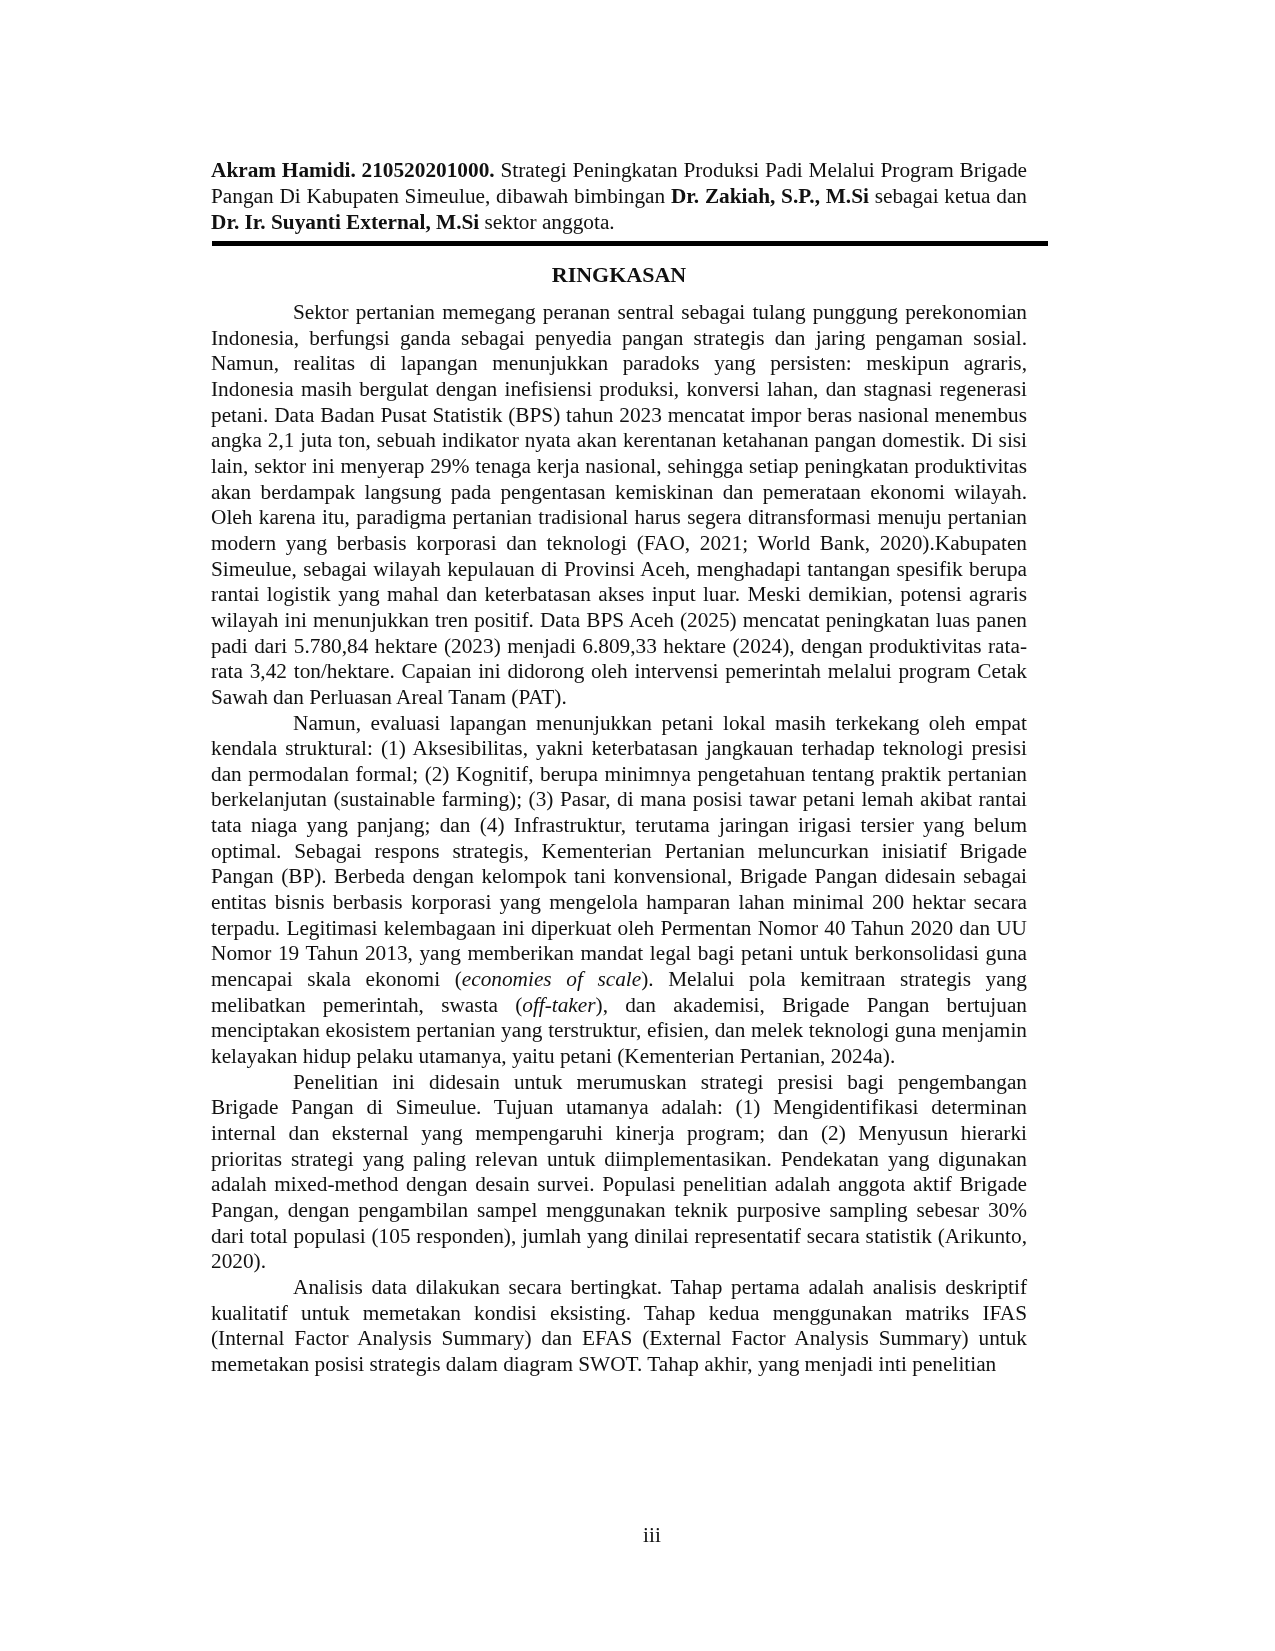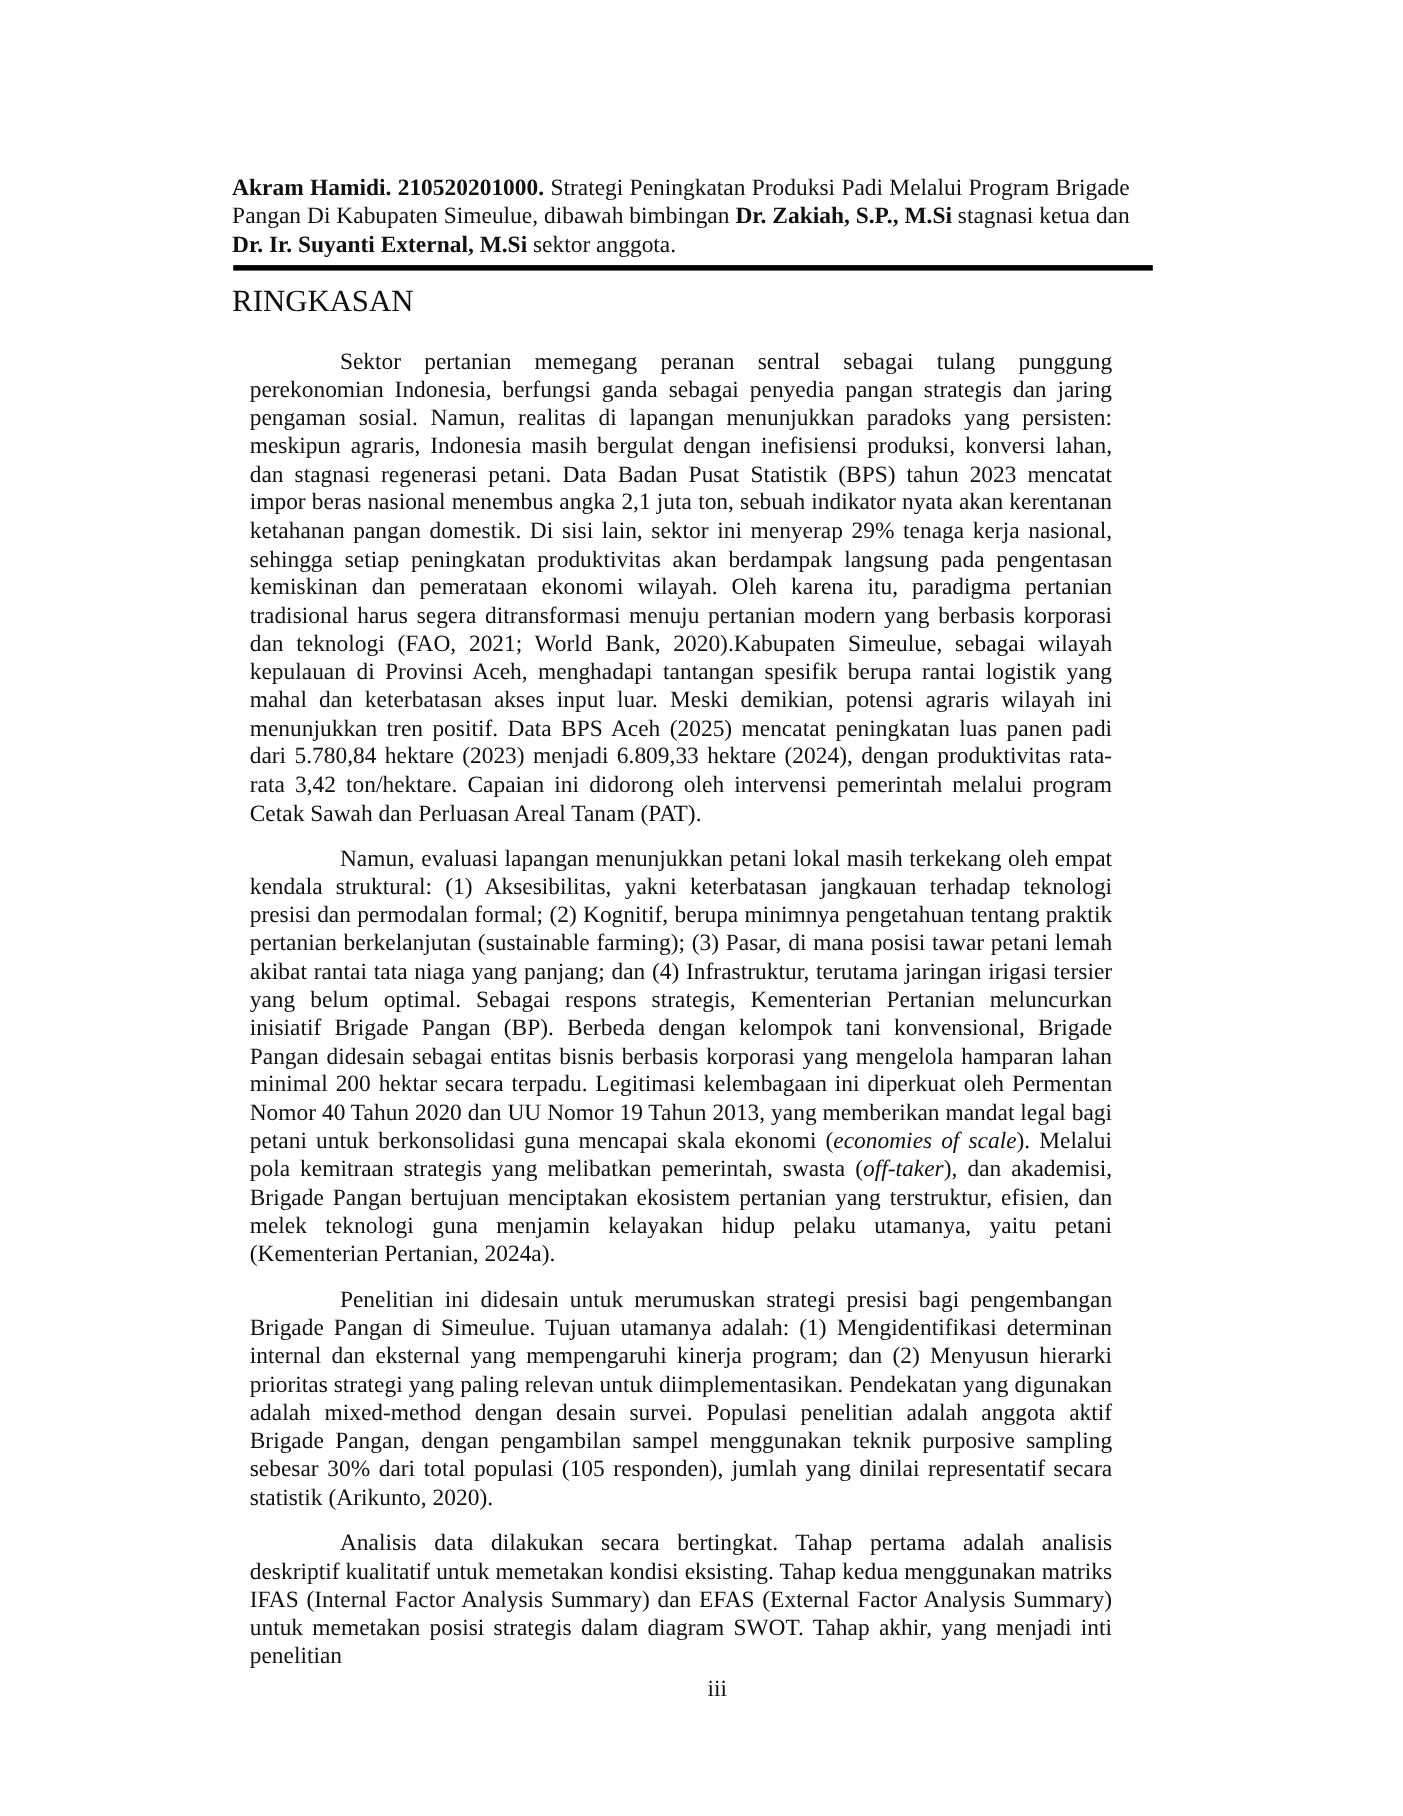--- a/index.html
+++ b/index.html
@@ -40,55 +40,55 @@
       top: 241px;
       width: 836px;
       height: 5px;
       background: #000000;
     }
     .heading {
       position: absolute;
       left: 211px;
       width: 816px;
       top: 262px;
-      text-align: left;
-      font-weight: normal;
-      font-size: 28px;
+      text-align: center;
+      font-weight: bold;
+      font-size: 22px;
       line-height: 26px;
       letter-spacing: 0;
     }
     .body {
       top: 300px;
       font-size: 21.3px;
       line-height: 25.65px;
       text-align: justify;
     }
     .body p {
-      margin: 16px;
+      margin: 0;
       text-indent: 82px;
     }
     .body i { }
     .page-number {
       position: absolute;
       left: 0;
       width: 1240px;
       top: 1522px;
       text-align: center;
       font-size: 21.3px;
       line-height: 26px;
       padding-left: 32px;
     }
   </style>
 </head>
 <body>
 
 <div class="page">
 
   <div class="col citation">
-    <b>Akram Hamidi. 210520201000.</b><span> Strategi Peningkatan Produksi Padi Melalui Program Brigade Pangan Di Kabupaten Simeulue, dibawah bimbingan </span><b>Dr. Zakiah, S.P., M.Si</b><span> stagnasi ketua dan </span><b>Dr. Ir. Suyanti External, M.Si</b><span> sektor anggota.</span>
+    <b>Akram Hamidi. 210520201000.</b><span> Strategi Peningkatan Produksi Padi Melalui Program Brigade Pangan Di Kabupaten Simeulue, dibawah bimbingan </span><b>Dr. Zakiah, S.P., M.Si</b><span> sebagai ketua dan </span><b>Dr. Ir. Suyanti External, M.Si</b><span> sektor anggota.</span>
   </div>
 
   <div class="rule"></div>
 
   <div class="heading">RINGKASAN</div>
 
   <div class="col body">
     <p>Sektor pertanian memegang peranan sentral sebagai tulang punggung perekonomian Indonesia, berfungsi ganda sebagai penyedia pangan strategis dan jaring pengaman sosial. Namun, realitas di lapangan menunjukkan paradoks yang persisten: meskipun agraris, Indonesia masih bergulat dengan inefisiensi produksi, konversi lahan, dan stagnasi regenerasi petani. Data Badan Pusat Statistik (BPS) tahun 2023 mencatat impor beras nasional menembus angka 2,1 juta ton, sebuah indikator nyata akan kerentanan ketahanan pangan domestik. Di sisi lain, sektor ini menyerap 29% tenaga kerja nasional, sehingga setiap peningkatan produktivitas akan berdampak langsung pada pengentasan kemiskinan dan pemerataan ekonomi wilayah. Oleh karena itu, paradigma pertanian tradisional harus segera ditransformasi menuju pertanian modern yang berbasis korporasi dan teknologi (FAO, 2021; World Bank, 2020).Kabupaten Simeulue, sebagai wilayah kepulauan di Provinsi Aceh, menghadapi tantangan spesifik berupa rantai logistik yang mahal dan keterbatasan akses input luar. Meski demikian, potensi agraris wilayah ini menunjukkan tren positif. Data BPS Aceh (2025) mencatat peningkatan luas panen padi dari 5.780,84 hektare (2023) menjadi 6.809,33 hektare (2024), dengan produktivitas rata-rata 3,42 ton/hektare. Capaian ini didorong oleh intervensi pemerintah melalui program Cetak Sawah dan Perluasan Areal Tanam (PAT).</p>
     <p><span>Namun, evaluasi lapangan menunjukkan petani lokal masih terkekang oleh empat kendala struktural: (1) Aksesibilitas, yakni keterbatasan jangkauan terhadap teknologi presisi dan permodalan formal; (2) Kognitif, berupa minimnya pengetahuan tentang praktik pertanian berkelanjutan (sustainable farming); (3) Pasar, di mana posisi tawar petani lemah akibat rantai tata niaga yang panjang; dan (4) Infrastruktur, terutama jaringan irigasi tersier yang belum optimal. Sebagai respons strategis, Kementerian Pertanian meluncurkan inisiatif Brigade Pangan (BP). Berbeda dengan kelompok tani konvensional, Brigade Pangan didesain sebagai entitas bisnis berbasis korporasi yang mengelola hamparan lahan minimal 200 hektar secara terpadu. Legitimasi kelembagaan ini diperkuat oleh Permentan Nomor 40 Tahun 2020 dan UU Nomor 19 Tahun 2013, yang memberikan mandat legal bagi petani untuk berkonsolidasi guna mencapai skala ekonomi (</span><i>economies of scale</i><span>). Melalui pola kemitraan strategis yang melibatkan pemerintah, swasta (</span><i>off-taker</i><span>), dan akademisi, Brigade Pangan bertujuan menciptakan ekosistem pertanian yang terstruktur, efisien, dan melek teknologi guna menjamin kelayakan hidup pelaku utamanya, yaitu petani (Kementerian Pertanian, 2024a).</span></p>
     <p>Penelitian ini didesain untuk merumuskan strategi presisi bagi pengembangan Brigade Pangan di Simeulue. Tujuan utamanya adalah: (1) Mengidentifikasi determinan internal dan eksternal yang mempengaruhi kinerja program; dan (2) Menyusun hierarki prioritas strategi yang paling relevan untuk diimplementasikan. Pendekatan yang digunakan adalah mixed-method dengan desain survei. Populasi penelitian adalah anggota aktif Brigade Pangan, dengan pengambilan sampel menggunakan teknik purposive sampling sebesar 30% dari total populasi (105 responden), jumlah yang dinilai representatif secara statistik (Arikunto, 2020).</p>

